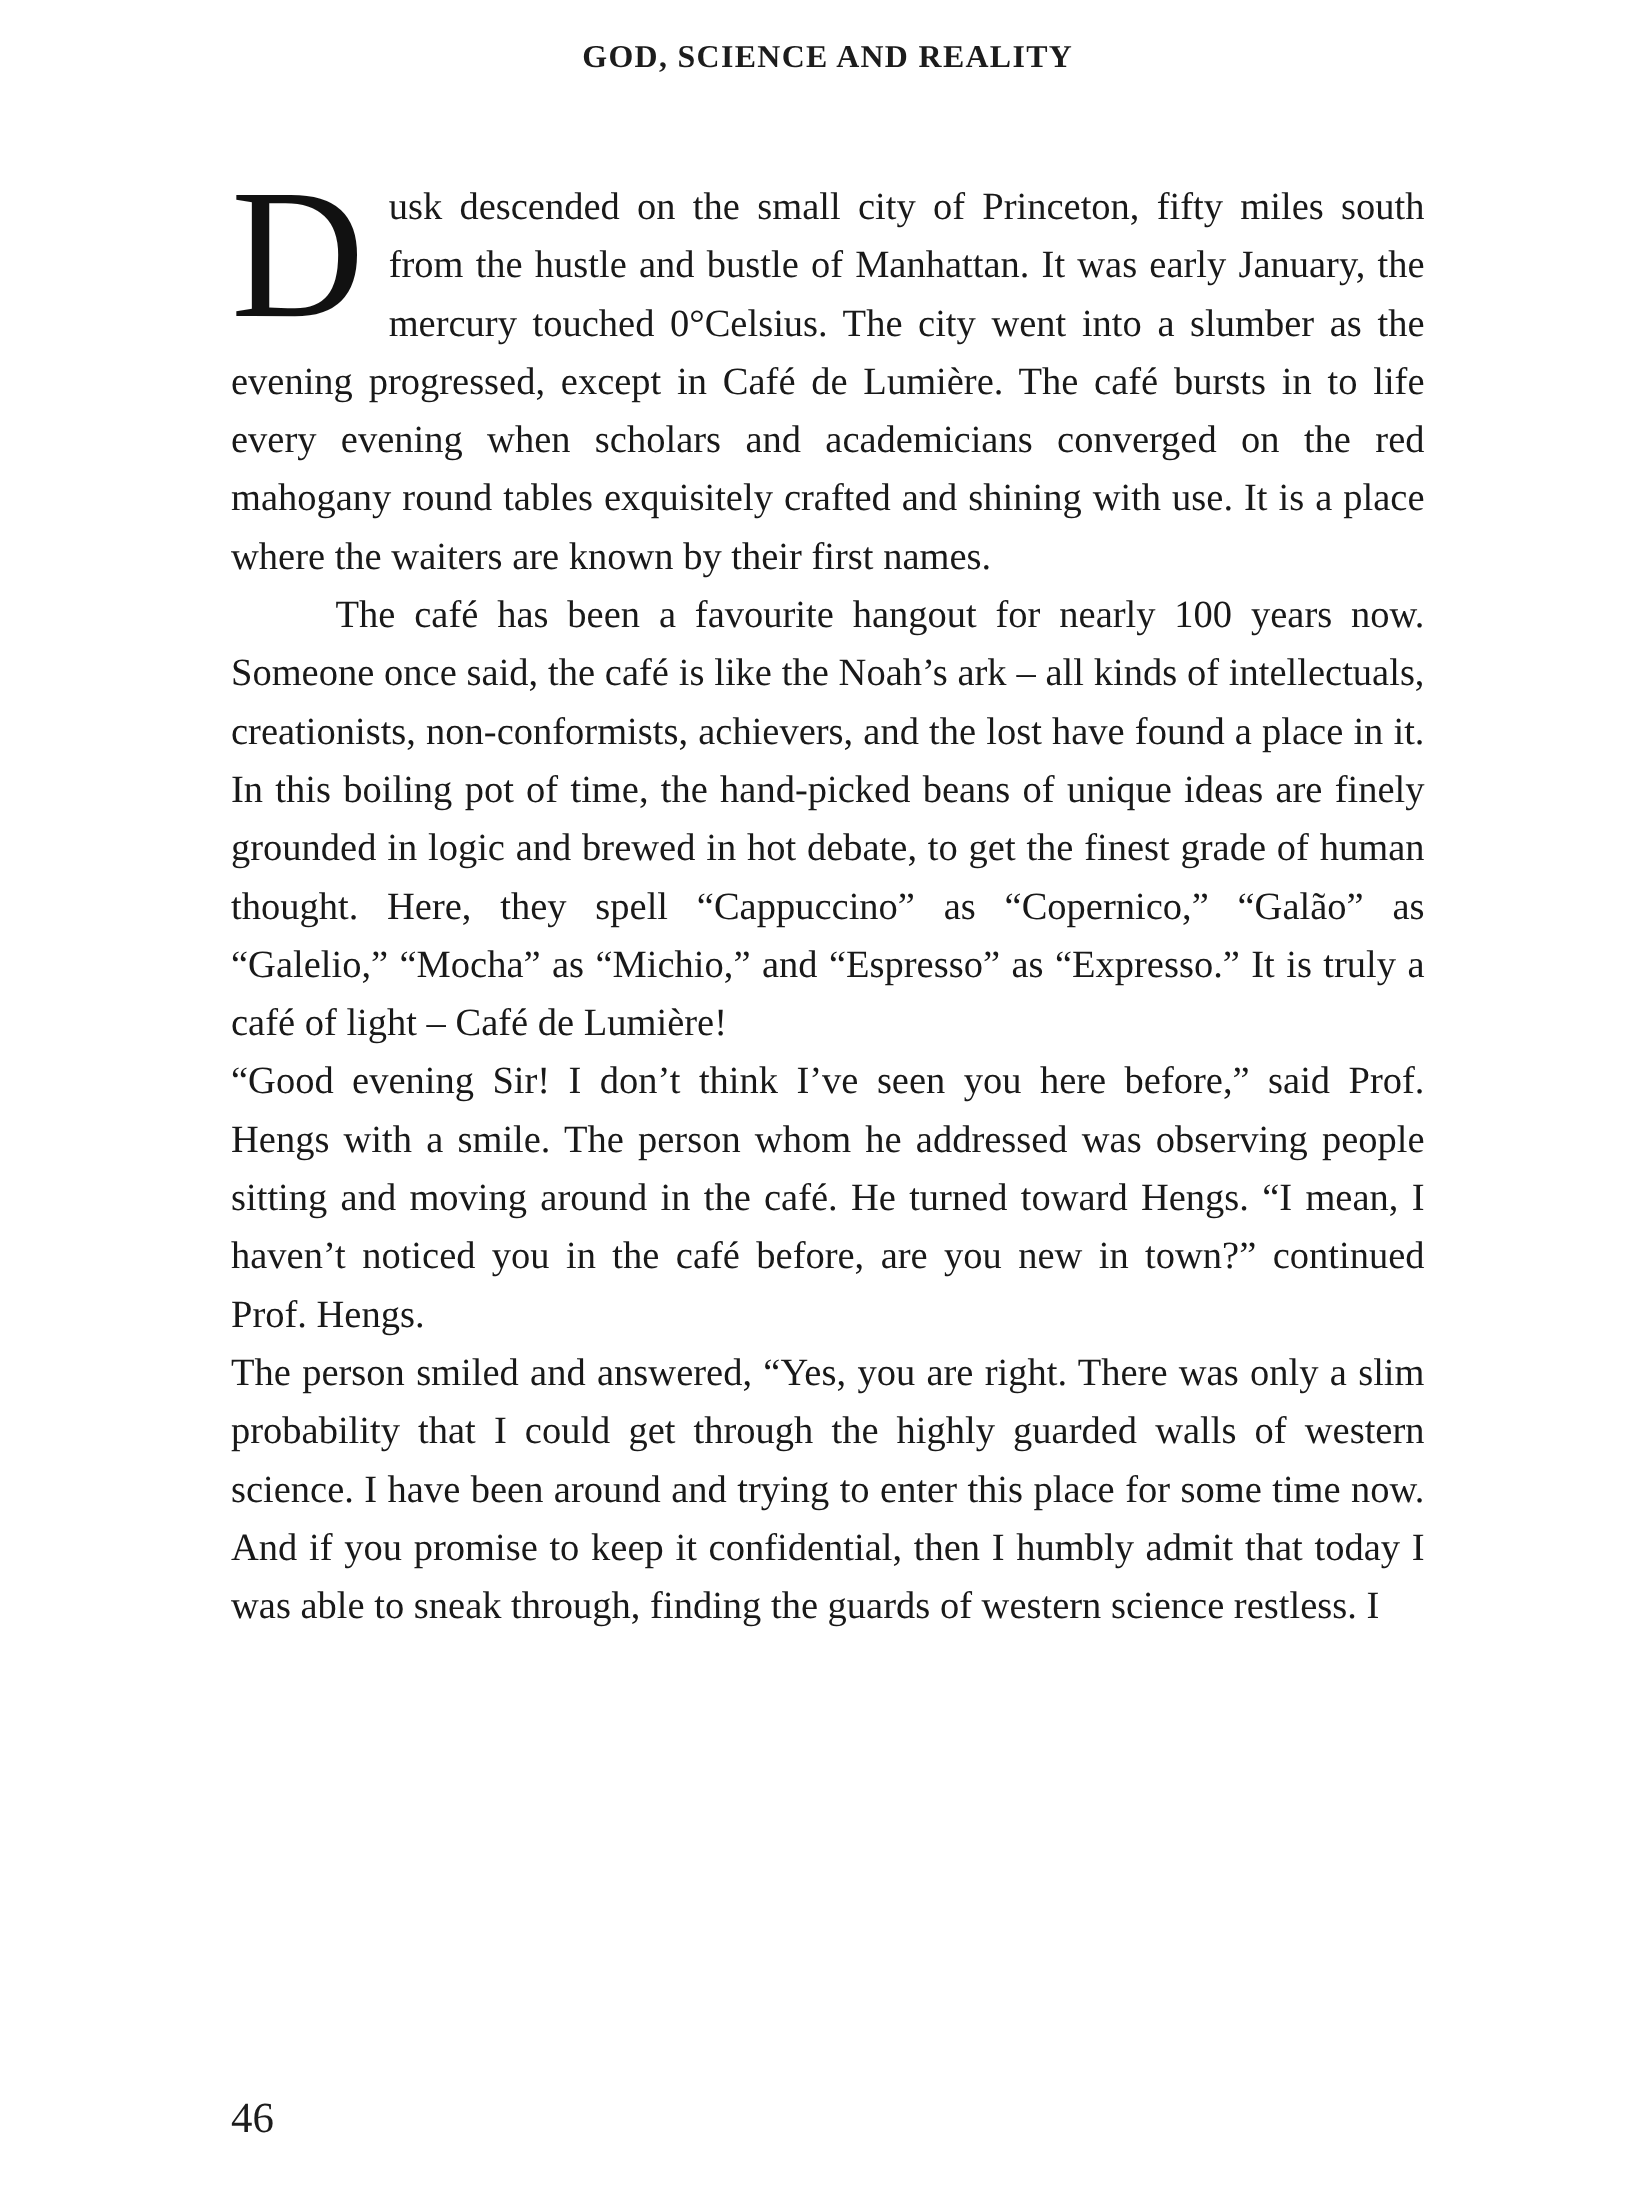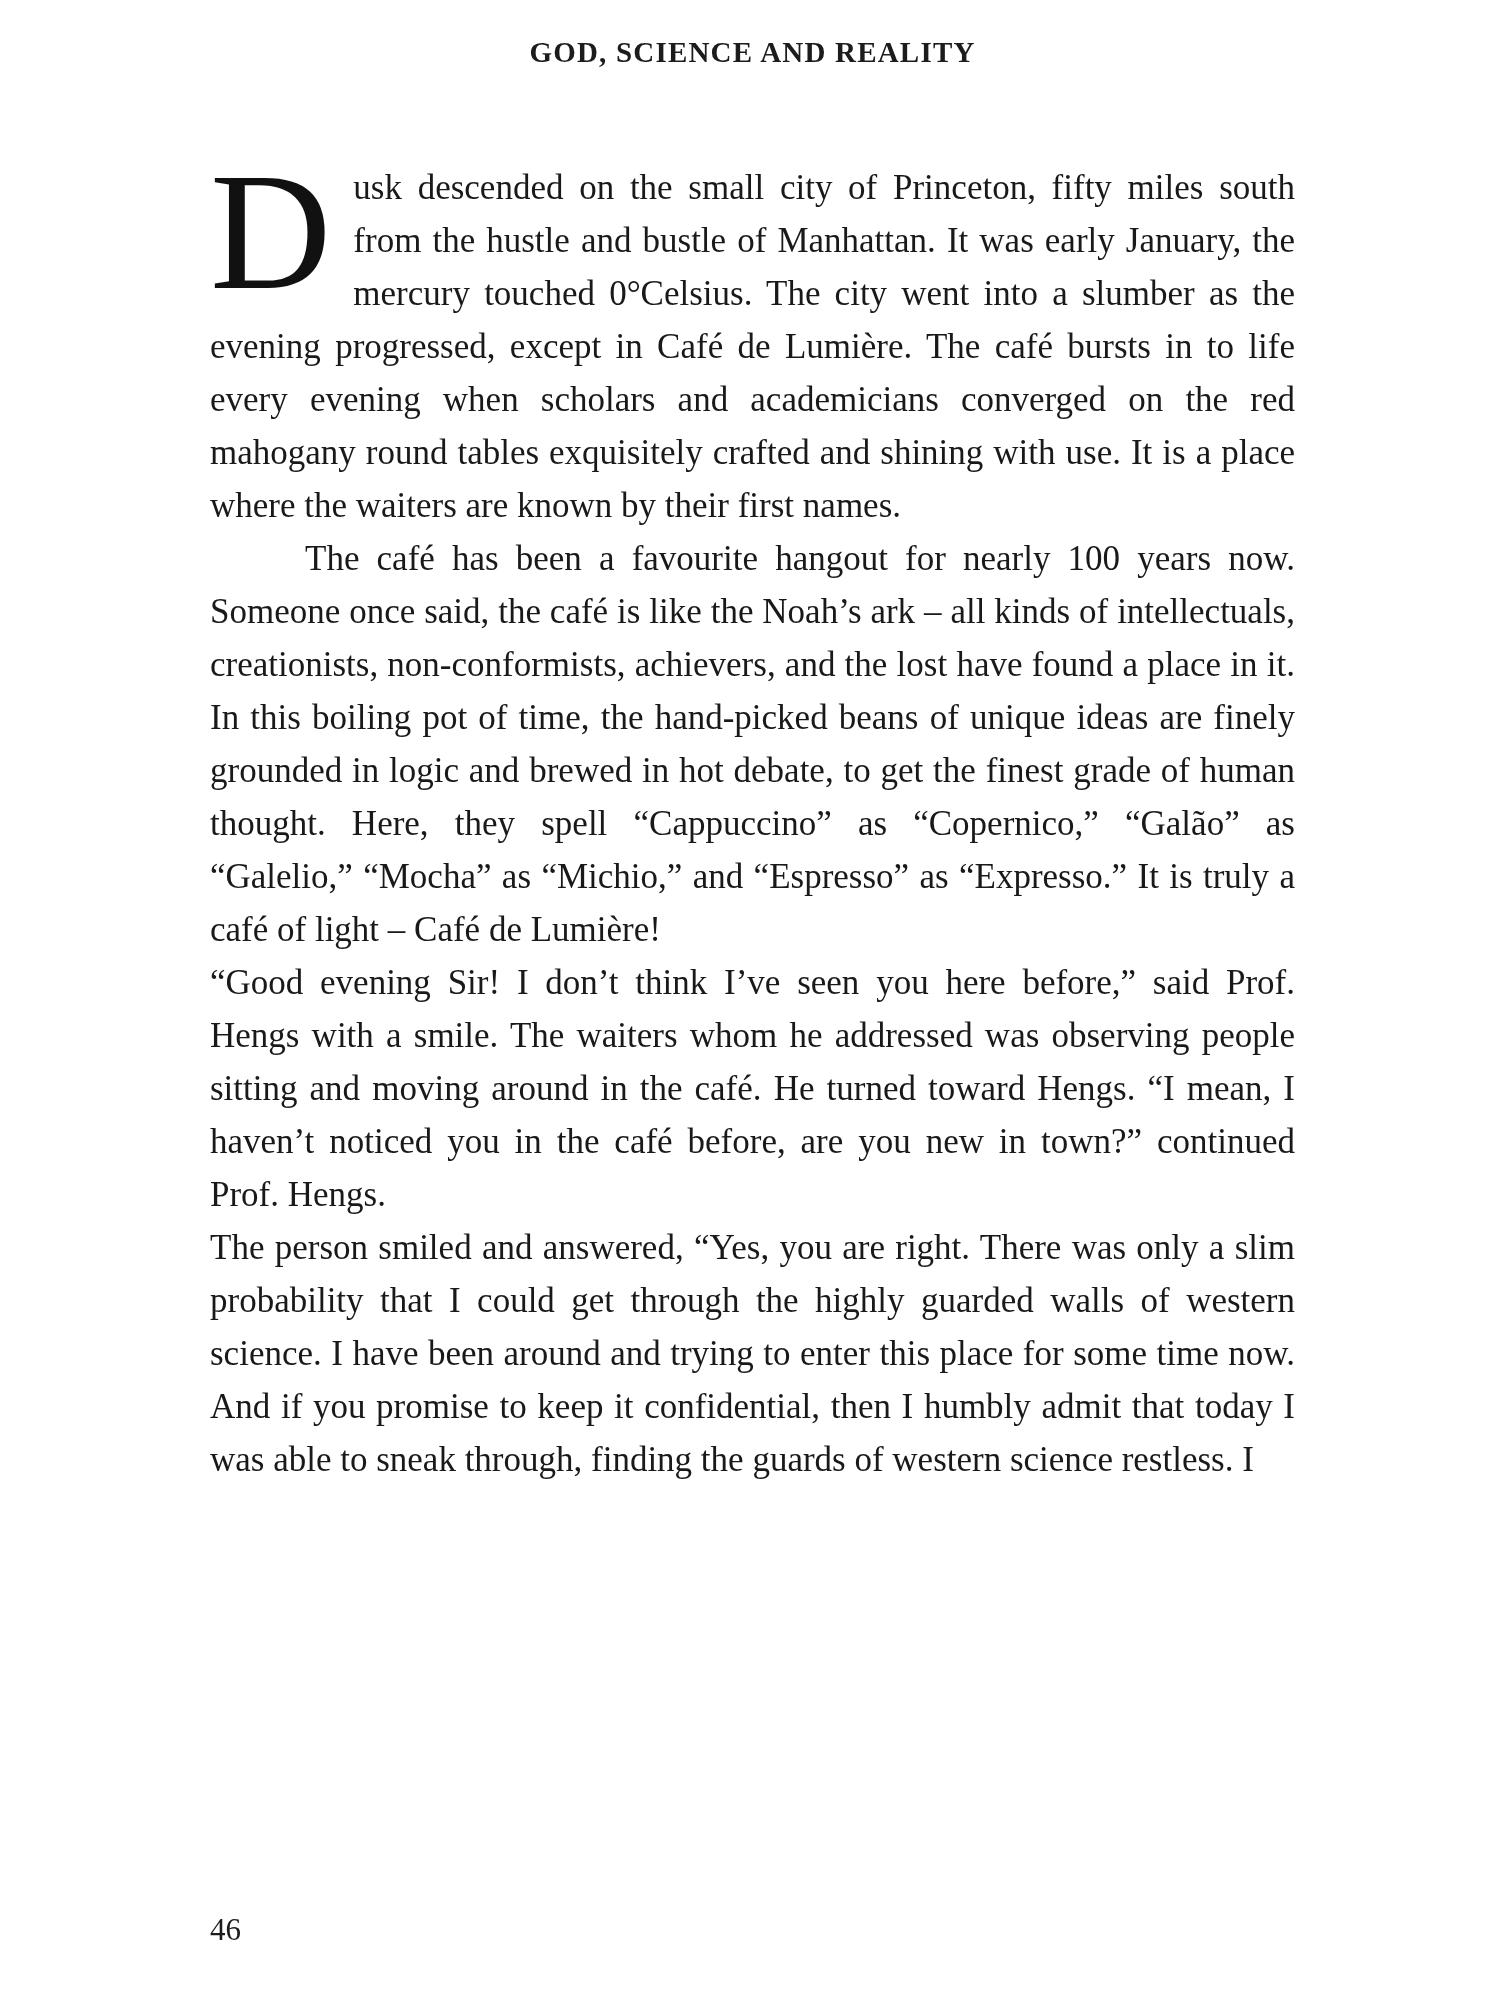--- a/index.html
+++ b/index.html
@@ -44,39 +44,39 @@
     font-size: 168px;
     line-height: 120px;
     padding: 10px 22px 8px 0;
     font-weight: 400;
     color: #111111;
   }
   .page-number {
     position: absolute;
     left: 210px;
     bottom: 52px;
-    font-size: 31px;
+    font-size: 39px;
     color: #1c1c1c;
   }
 </style>
 </head>
 <body>
 
 <div class="page">
 
   <div class="running-header">GOD, SCIENCE AND REALITY</div>
 
   <div class="body-text">
 
     <p class="para"><span class="dropcap">D</span><span>usk descended on the small city of Princeton, fifty miles south from the hustle and bustle of Manhattan. It was early January, the mercury touched 0°Celsius. The city went into a slumber as the evening progressed, except in Café de Lumière. The café bursts in to life every evening when scholars and academicians converged on the red mahogany round tables exquisitely crafted and shining with use. It is a place where the waiters are known by their first names.</span></p>
 
     <p class="para indent"><span>The café has been a favourite hangout for nearly 100 years now. Someone once said, the café is like the Noah’s ark – all kinds of intellectuals, creationists, non-conformists, achievers, and the lost have found a place in it. In this boiling pot of time, the hand-picked beans of unique ideas are finely grounded in logic and brewed in hot debate, to get the finest grade of human thought. Here, they spell “Cappuccino” as “Copernico,” “Galão” as “Galelio,” “Mocha” as “Michio,” and “Espresso” as “Expresso.” It is truly a café of light – Café de Lumière!</span></p>
 
 
-    <p class="para"><span>“Good evening Sir! I don’t think I’ve seen you here before,” said Prof. Hengs with a smile. The waiters whom he addressed was observing people sitting and moving around in the café. He turned toward Hengs. “I mean, I haven’t noticed you in the café before, are you new in town?” continued Prof. Hengs.</span></p>
+    <p class="para"><span>“Good evening Sir! I don’t think I’ve seen you here before,” said Prof. Hengs with a smile. The person whom he addressed was observing people sitting and moving around in the café. He turned toward Hengs. “I mean, I haven’t noticed you in the café before, are you new in town?” continued Prof. Hengs.</span></p>
 
     <p class="para"><span>The person smiled and answered, “Yes, you are right. There was only a slim probability that I could get through the highly guarded walls of western science. I have been around and trying to enter this place for some time now. And if you promise to keep it confidential, then I humbly admit that today I was able to sneak through, finding the guards of western science restless. I</span></p>
 
   </div>
 
   <div class="page-number">46</div>
 
 </div>
 
 </body></html>

